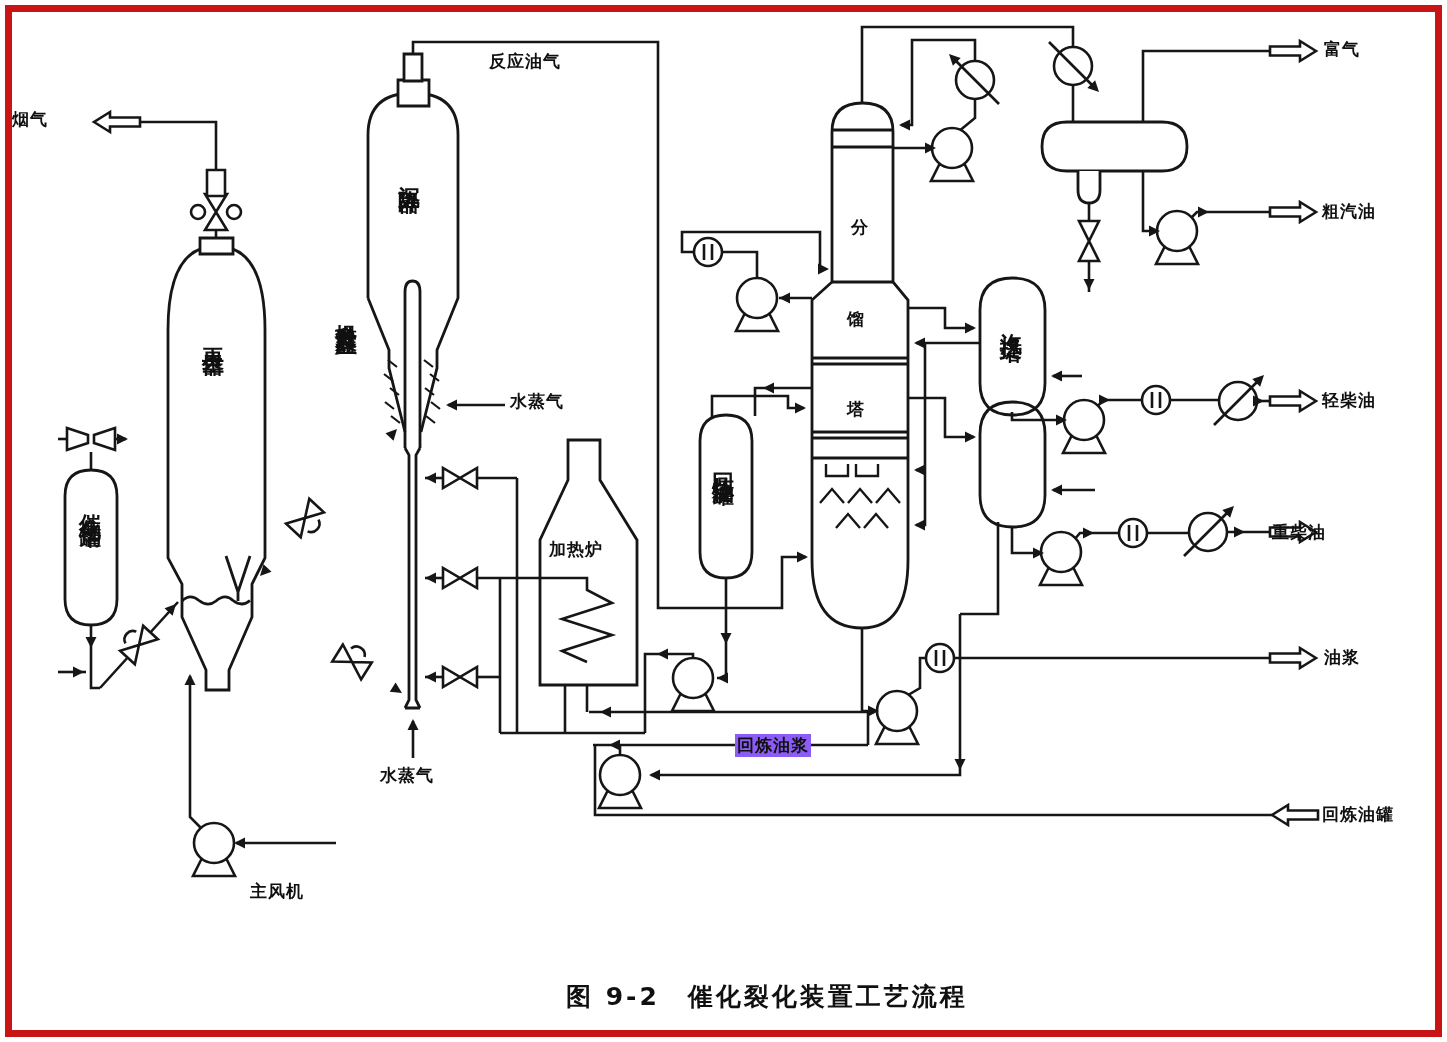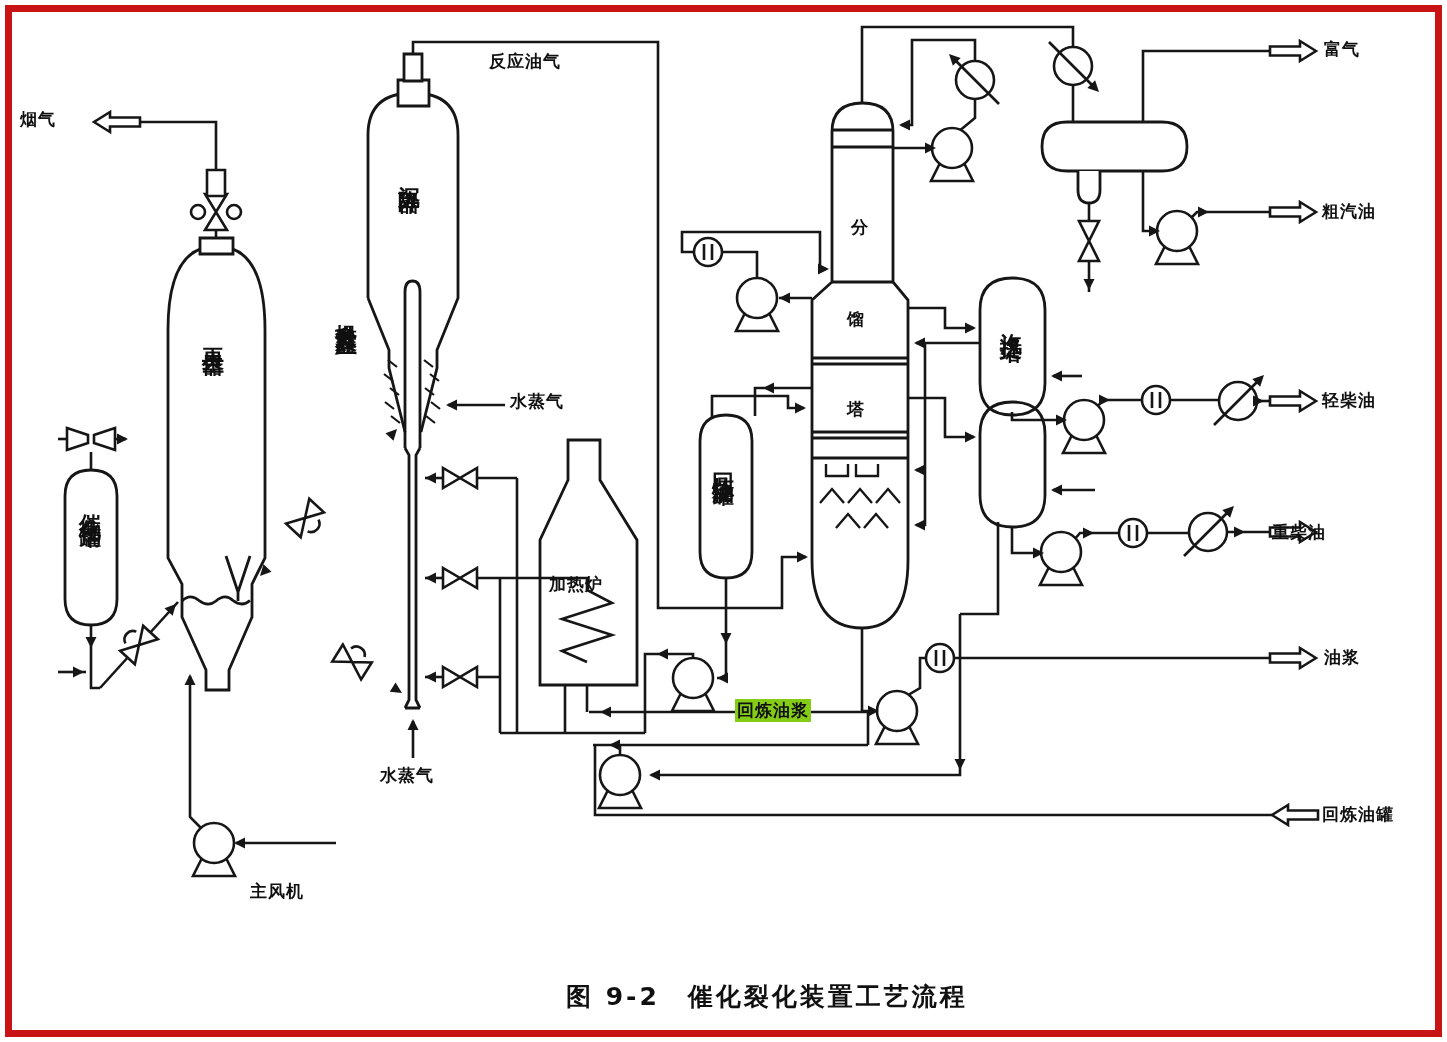--- a/index.html
+++ b/index.html
@@ -3,21 +3,21 @@
 <meta charset="utf-8">
 <style>
   html,body{margin:0;padding:0;background:#fff;}
   .stage{position:relative;width:1447px;height:1042px;background:#fff;overflow:hidden;
          font-family:"DejaVu Sans","Liberation Sans",sans-serif;}
   .frame{position:absolute;inset:5px;border:7px solid #c81414;pointer-events:none;}
   .diagram-svg{position:absolute;left:0;top:0;}
   .hlabel{position:absolute;font-size:17px;font-weight:700;color:#101010;white-space:nowrap;letter-spacing:1px;}
   .vlabel{position:absolute;font-size:22px;font-weight:600;color:#101010;white-space:nowrap;
           writing-mode:vertical-rl;text-orientation:upright;letter-spacing:4px;line-height:1;}
-  .bgwhite{background:#84cc16;padding:0 2px;}
+  .bgwhite{background:#8b5cf6;padding:0 2px;margin-top:35px;}
   .caption{position:absolute;font-size:25px;font-weight:700;color:#101010;letter-spacing:3px;}
   svg path, svg polyline, svg line, svg rect, svg circle {vector-effect:non-scaling-stroke;}
 </style>
 </head>
 <body>
 
 <div class="stage">
 
 <svg class="diagram-svg" width="1447" height="1042" viewBox="0 0 1447 1042" fill="none" stroke="#161616" stroke-width="2.4">
 
@@ -292,28 +292,28 @@
     <use href="#ah" transform="translate(1209,212)"></use>
     <use href="#ah" transform="translate(1067,420)"></use>
     <use href="#ah" transform="translate(1110,400)"></use>
     <use href="#ah" transform="translate(1264,401)"></use>
     <use href="#ah" transform="translate(1044,553)"></use>
     <use href="#ah" transform="translate(1094,533)"></use>
     <use href="#ah" transform="translate(1245,532)"></use>
   </g>
 </svg>
 
-  <div class="hlabel" style="left:20px;top:108px;">烟气</div>
+  <div class="hlabel" style="left:12px;top:108px;">烟气</div>
   <div class="vlabel" style="left:202px;top:330px;">再生器</div>
   <div class="vlabel" style="left:398px;top:168px;">沉降器</div>
   <div class="vlabel" style="left:335px;top:306px;letter-spacing:2px;">提升管反应器</div>
   <div class="hlabel" style="left:489px;top:50px;">反应油气</div>
   <div class="hlabel" style="left:510px;top:390px;">水蒸气</div>
   <div class="vlabel" style="left:79px;top:497px;">催化剂罐</div>
-  <div class="hlabel" style="left:549px;top:538px;margin-top:35px;">加热炉</div>
+  <div class="hlabel" style="left:549px;top:538px;">加热炉</div>
   <div class="vlabel" style="left:712px;top:455px;">回炼油罐</div>
   <div class="hlabel" style="left:851px;top:216px;">分</div>
   <div class="hlabel" style="left:847px;top:308px;">馏</div>
   <div class="hlabel" style="left:847px;top:398px;">塔</div>
   <div class="vlabel" style="left:1000px;top:315px;">汽提塔</div>
   <div class="hlabel" style="left:380px;top:764px;">水蒸气</div>
   <div class="hlabel" style="left:216px;top:880px;margin-left:34px;">主风机</div>
   <div class="hlabel bgwhite" style="left:735px;top:699px;">回炼油浆</div>
   <div class="hlabel" style="left:1324px;top:38px;">富气</div>
   <div class="hlabel" style="left:1322px;top:200px;">粗汽油</div>

